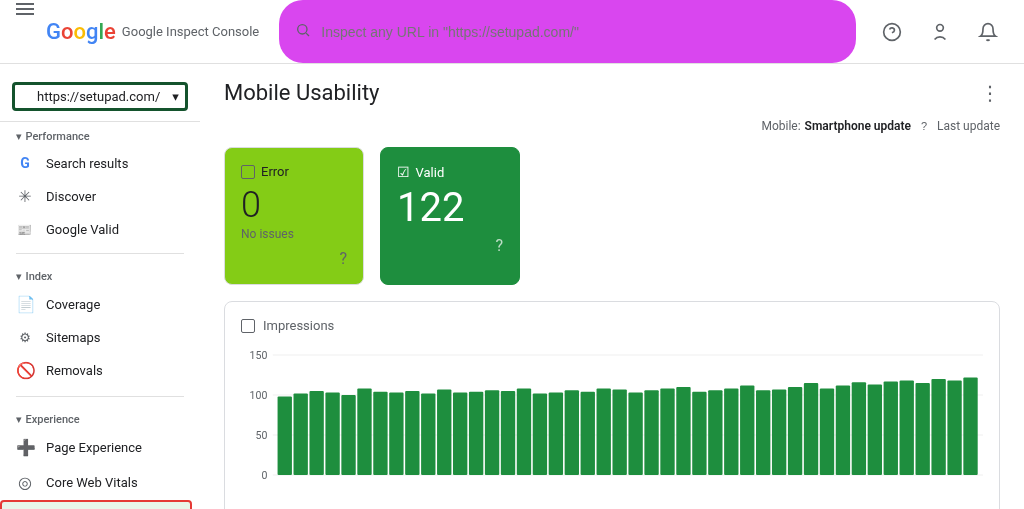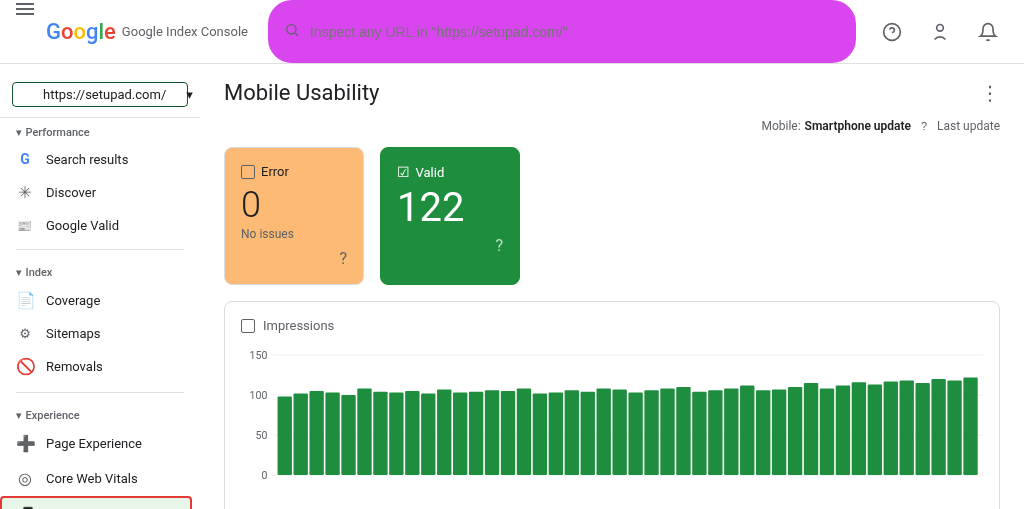--- a/index.html
+++ b/index.html
@@ -51,22 +51,22 @@
       margin-right: 8px; color: #202124; font-size: 13px;
     }
     .sidebar-item.active {
       background: #e8f5e9; color: #1e8e3e; font-weight: 600;
       border: 2px solid #e53935; border-radius: 4px; margin-right: 8px;
     }
     .sidebar-item .item-icon { font-size: 16px; color: #5f6368; width: 18px; text-align: center; }
     .sidebar-item.active .item-icon { color: #1e8e3e; }
     .sidebar-divider { height: 1px; background: #e0e0e0; margin: 8px 16px; }
     .property-chip {
-      display: flex; align-items: center; gap: 20px; background: #fff;
-      border: 1px solid #14532d; border-radius: 4px; padding: 4px 10px;
+      display: flex; align-items: center; gap: 12px; background: #fff;
+      border: 3px solid #14532d; border-radius: 4px; padding: 4px 10px;
       cursor: pointer; font-size: 13px;
     }
 
     
     .main-content { flex: 1; overflow-y: auto; padding: 0; }
     .main-header {
       display: flex; align-items: center; justify-content: space-between;
       padding: 16px 24px 8px 24px;
     }
     .main-title { font-size: 22px; font-weight: 400; color: #202124; }
@@ -77,21 +77,21 @@
       padding: 4px 24px 12px 24px; font-size: 12px; color: #5f6368; gap: 4px;
     }
     .source-bar strong { font-weight: 600; color: #202124; }
 
     
     .cards-area { padding: 0 24px 16px 24px; }
     .status-cards { display: flex; gap: 16px; margin-bottom: 16px; }
 
     .status-card {
       border: 1px solid #dadce0; border-radius: 8px; padding: 16px;
-      min-width: 140px; background: #fdba74;
+      min-width: 140px; background: #84cc16;
     }
     .status-card.valid { background: #1e8e3e; color: #fff; border-color: #1e8e3e; }
     .status-card-header { display: flex; align-items: center; gap: 6px; font-size: 13px; margin-bottom: 8px; }
     .status-card-header .check-icon { font-size: 14px; }
     .status-card-number { font-size: 36px; font-weight: 300; line-height: 1; margin-bottom: 4px; }
     .status-card.valid .status-card-number { font-size: 40px; font-weight: 400; }
     .status-card-label { font-size: 12px; color: #5f6368; }
     .help-icon { color: #5f6368; font-size: 16px; display: flex; justify-content: flex-end; margin-top: 8px; }
     .status-card.valid .help-icon { color: rgba(255,255,255,0.7); }
 
@@ -115,21 +115,21 @@
 <div class="top-bar">
   <div class="hamburger">
     <span></span>
       <span></span>
       <span></span>
   </div>
   <div class="logo">
     <span class="logo-google">
       <span class="g">G</span><span class="o1">o</span><span class="o2">o</span><span class="g2">g</span><span class="l">l</span><span class="e">e</span>
     </span>
-    <span class="logo-sc">Google Index Console</span>
+    <span class="logo-sc">Google Inspect Console</span>
   </div>
   <div class="search-bar">
     <span class="search-icon-wrap">
       <svg width="16" height="16" viewBox="0 0 24 24" fill="none" stroke="#5f6368" stroke-width="2">
           <circle cx="11" cy="11" r="7"></circle>
           <line x1="21" y1="21" x2="16.65" y2="16.65"></line>
         </svg>
     </span>
     <input type="text" placeholder="Inspect any URL in &quot;https://setupad.com/&quot;" style="">
   </div>

